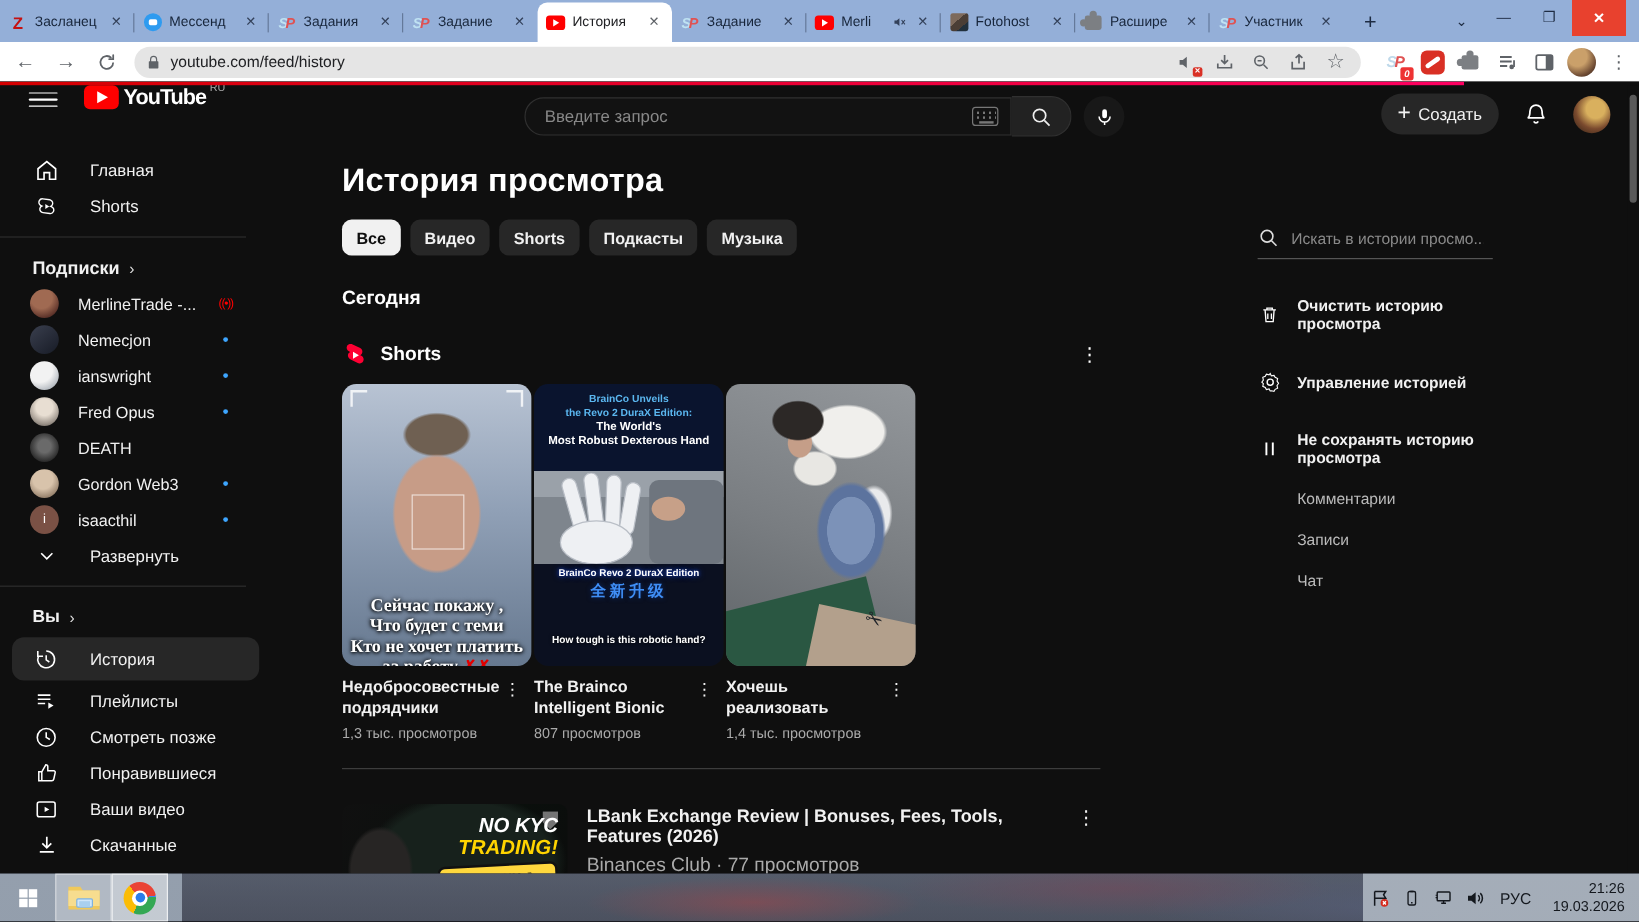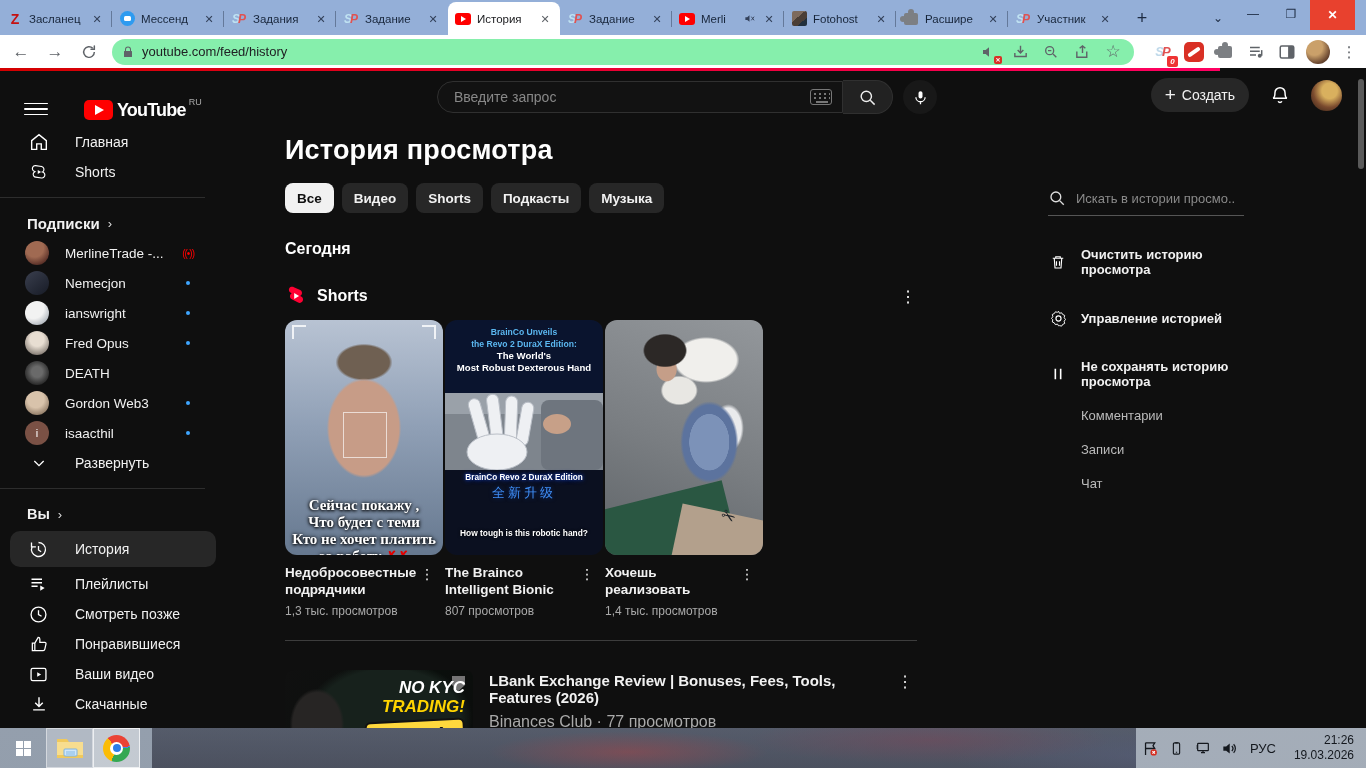--- a/index.html
+++ b/index.html
@@ -44,21 +44,21 @@
   .wincontrols { display:flex; height:35px; margin-left:2px; }
   .wbtn { width:38px; height:28px; display:flex; align-items:center; justify-content:center;
     color:#1d2b42; font-size:12px; }
   .wbtn.close { width:45px; height:30px; background:#e8412e; color:#fff; font-weight:700; }
 
   
   .toolbar { position:absolute; top:35px; left:0; width:1366px; height:33px; background:#fff;
     display:flex; align-items:center; }
   .navic { width:26px; height:26px; display:flex; align-items:center; justify-content:center;
     color:#5f6368; font-size:17px; margin-left:8px; }
-  .omnibox { position:relative; margin-left:10px; width:1022px; height:26px; background:#86efac;
+  .omnibox { position:relative; margin-left:10px; width:1022px; height:26px; background:#e5e5e5;
     border-radius:13px; display:flex; align-items:center; padding:0 10px; }
   .urltext { font-size:13px; color:#202124; margin-left:8px; flex:1; }
   .obic { width:22px; height:22px; display:flex; align-items:center; justify-content:center;
     color:#5f6368; margin-left:9px; position:relative; flex:none; }
   .redbadge { position:absolute; right:-2px; bottom:-1px; width:8px; height:8px; background:#d93025;
     border-radius:2px; color:#fff; font-size:6px; line-height:8px; text-align:center; font-weight:700; }
   .extrow { display:flex; align-items:center; margin-left:10px; }
   .extic { width:24px; height:24px; display:flex; align-items:center; justify-content:center;
     margin-left:7px; position:relative; color:#5f6368; }
   .ext-sp { font-style:italic; font-weight:800; font-size:13px; }
@@ -72,21 +72,21 @@
   .avatar-sm { width:24px; height:24px; border-radius:50%;
     background:radial-gradient(circle at 35% 30%,#caa06a 0 35%,#6d4a33 70%,#2c1d16); }
 
   
   .page { position:absolute; top:68px; left:0; width:1366px; height:660px; background:#0f0f0f; overflow:hidden; }
   .ytprogress { position:absolute; top:0; left:0; width:1220px; height:3px;
     background:linear-gradient(90deg,#d40000,#ff0062); z-index:5; }
   .ytscroll { position:absolute; right:0; top:3px; width:10px; height:657px; background:#0f0f0f; }
   .ytscroll .thumb { position:absolute; top:8px; left:2px; width:6px; height:90px; background:#5a5a5a; border-radius:3px; }
 
-  .ytheader { position:absolute; top:3px; left:0; width:1356px; height:50px; display:flex; align-items:flex-end;gap:14px; }
+  .ytheader { position:absolute; top:3px; left:0; width:1356px; height:50px; display:flex; align-items:flex-start; }
   .hamb { width:24px; height:24px; margin-left:24px; display:flex; flex-direction:column;
     justify-content:center; gap:4px; }
   .hamb i { display:block; height:1.6px; background:#fff; border-radius:1px; }
   .ytlogo { display:flex; align-items:flex-start; margin-left:22px; position:relative; }
   .ytlogo .tube { width:29px; height:20px; background:#f00; border-radius:5px; position:relative; }
   .ytlogo .tube::after { content:""; position:absolute; left:11px; top:5px; border-left:9px solid #fff;
     border-top:5px solid transparent; border-bottom:5px solid transparent; }
   .ytlogo .wordmark { color:#fff; font-weight:700; font-size:18px; letter-spacing:-0.8px; margin-left:4px;
     font-family:"Liberation Sans",sans-serif; }
   .ytlogo .region { color:#aaa; font-size:9px; margin-left:3px; margin-top:-3px; }
@@ -167,21 +167,21 @@
   
   .th2 { background:linear-gradient(180deg,#0a142e 0 31%, #9aa1a9 31% 40%, #7e858d 40% 64%,
     #0b1020 64% 100%); }
   .t2top { position:absolute; top:6px; left:0; right:0; text-align:center; line-height:12px; }
   .t2b { color:#5bb7f0; font-size:8.6px; font-weight:700; display:block; }
   .t2w { color:#fff; font-size:9.6px; font-weight:700; display:block; }
   .t2hand { position:absolute; left:0px; top:74px; width:158px; height:76px; }
   .t2cap { position:absolute; top:153px; left:0; right:0; text-align:center; color:#fff;
     font-size:8.2px; font-weight:700; text-shadow:0 0 3px #1538a8,0 0 5px #1538a8; }
   .t2cjk { position:absolute; top:164px; left:0; right:0; text-align:center; color:#3f8ef5;
-    font-size:13px; font-weight:400; letter-spacing:3px; text-shadow:0 0 4px #0a2c73; }
+    font-size:13px; font-weight:700; letter-spacing:3px; text-shadow:0 0 4px #0a2c73; }
   .t2q { position:absolute; top:208px; left:0; right:0; text-align:center; color:#fff;
     font-size:8.4px; font-weight:700; text-shadow:0 0 3px #000; }
 
   
   .th3 { background:
     radial-gradient(34px 26px at 38% 13%, #2c2826 0 60%, rgba(44,40,38,0) 65%),
     radial-gradient(16px 19px at 39% 21%, #c59e88 0 60%, rgba(197,158,136,0) 66%),
     radial-gradient(52px 36px at 64% 17%, #f0efec 0 58%, rgba(240,239,236,0) 64%),
     radial-gradient(30px 24px at 47% 30%, #e8e7e3 0 55%, rgba(232,231,227,0) 62%),
     radial-gradient(44px 62px at 66% 52%, #7c92b8 0 45%, #5c739e 46% 60%, rgba(92,115,158,0) 66%),

